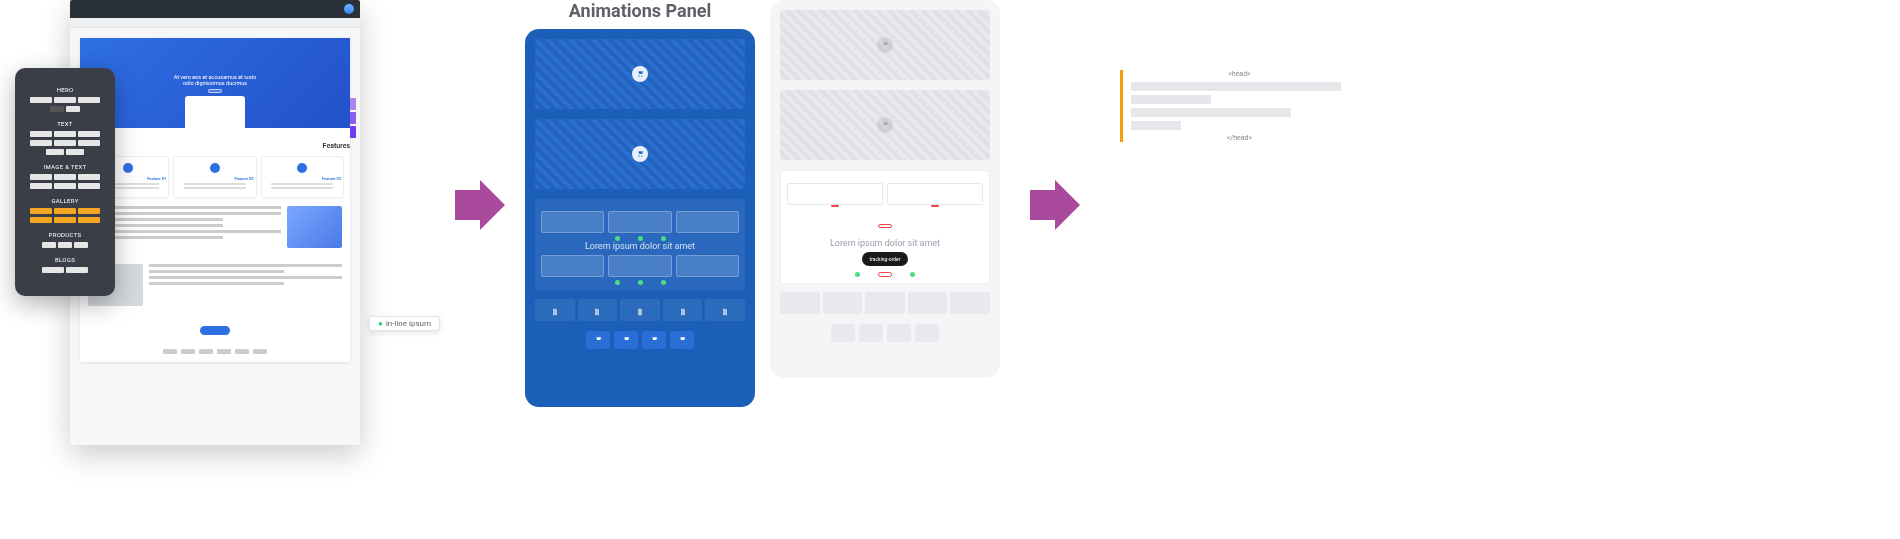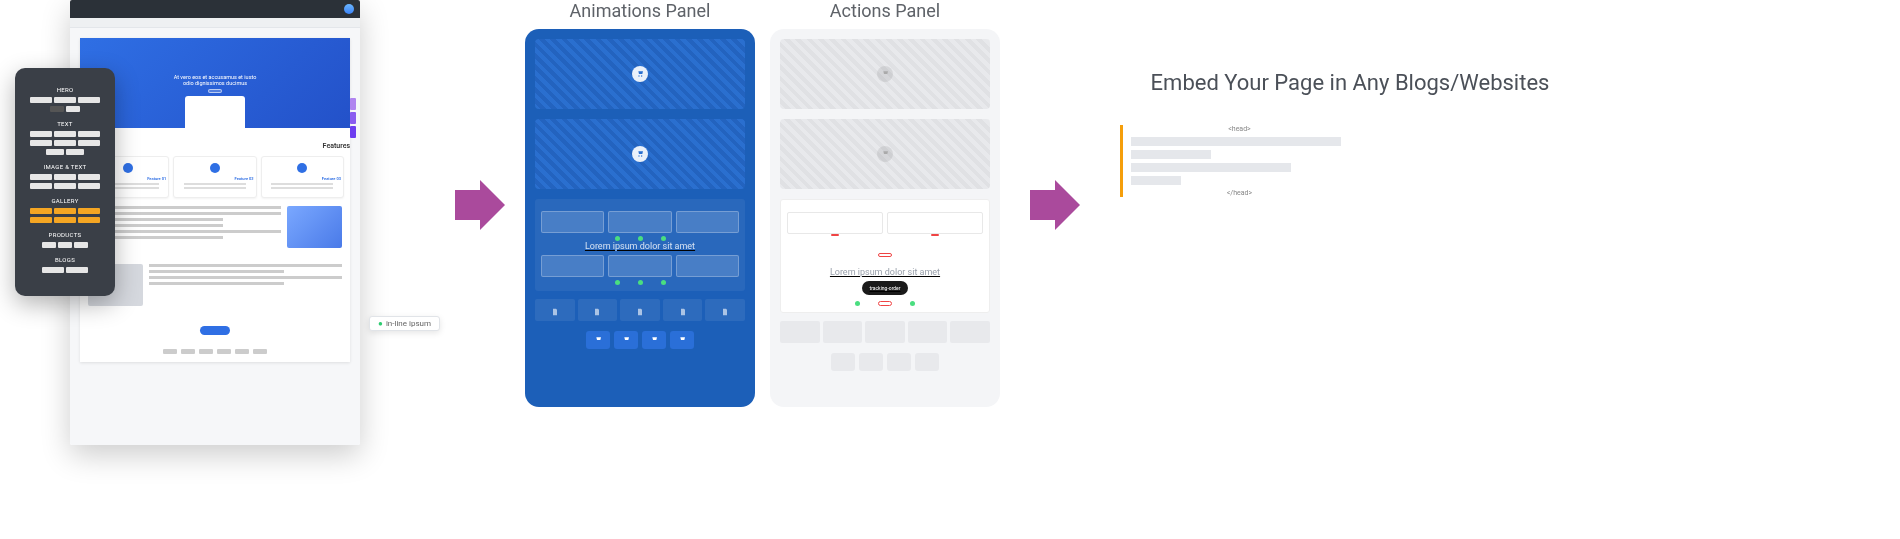--- a/index.html
+++ b/index.html
@@ -193,30 +193,29 @@
   position: absolute;
   left: 525px;
   top: 0;
   width: 230px;
 }
 .panel-title {
   text-align: center;
   font-size: 18px;
   color: #5e6268;
   margin-bottom: 8px;
-  font-weight: 400;
+  font-weight: 700;
 }
 .phone {
   width: 230px;
   height: 378px;
   background: #1c5fb8;
   border-radius: 14px;
   overflow: hidden;
   position: relative;
-  text-decoration: underline;
 }
 .phone.light { background: #f4f5f7; }
 .phone .block {
   margin: 10px;
   height: 70px;
   border-radius: 4px;
   position: relative;
   display: flex;
   align-items: center;
   justify-content: center;
@@ -551,21 +550,20 @@
       <div class="p">
           <svg width="8" height="8" viewBox="0 0 24 24">
             <path d="M7 4h14l-2 8H9L7 4z" fill="#fff"></path>
           </svg>
         </div>
     </div>
   </div>
 </div>
 
 <div class="stage3">
-  <div class="panel-title">Actions Panel</div>
   <div class="phone light">
     <div class="block striped">
       <div class="icon-circle" style="background:rgba(0,0,0,0.08)">
         <svg width="8" height="8" viewBox="0 0 24 24">
             <path d="M7 4h14l-2 8H9L7 4z" fill="#aaa"></path>
           </svg>
       </div>
     </div>
     <div class="block striped">
       <div class="icon-circle" style="background:rgba(0,0,0,0.08)">
@@ -612,21 +610,20 @@
   </div>
 </div>
 
 <div class="arrow" style="left:1030px;">
   <svg width="50" height="50">
       <polygon points="0,10 25,10 25,0 50,25 25,50 25,40 0,40" fill="#aa4a9c"></polygon>
     </svg>
 </div>
 
 <div class="stage4">
-  <div class="title">Embed Your Page in Any Blogs/Websites</div>
   <div class="codeblock">
     <div class="tag">&lt;head&gt;</div>
     <div class="bar" style="width:210px"></div>
     <div class="bar" style="width:80px"></div>
     <div class="bar" style="width:160px"></div>
     <div class="bar" style="width:50px"></div>
     <div class="tag">&lt;/head&gt;</div>
   </div>
 </div>
 

